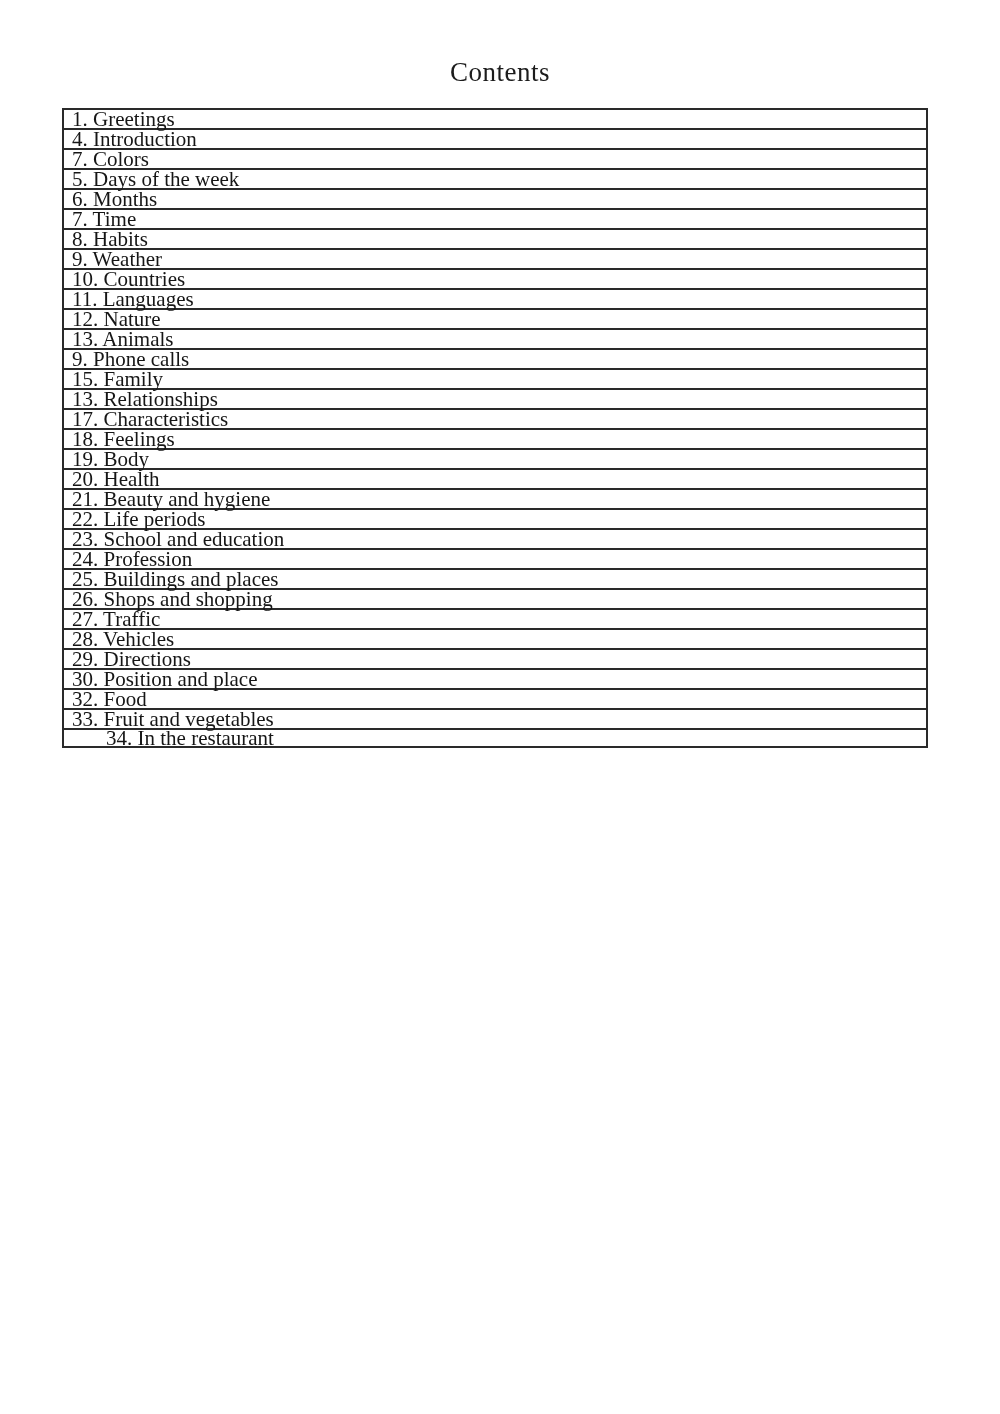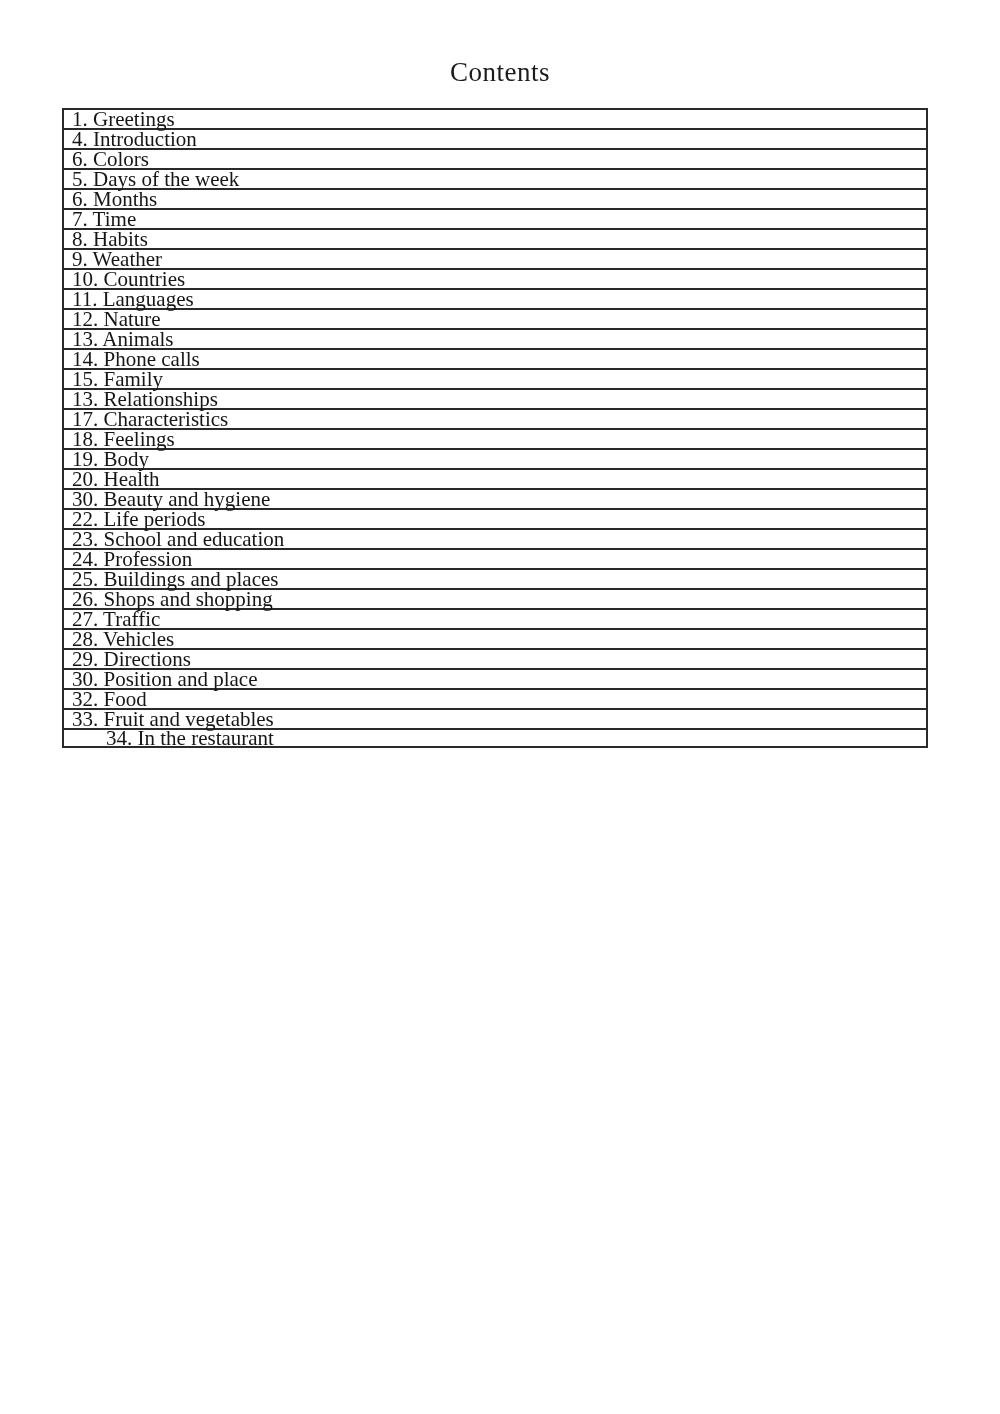--- a/index.html
+++ b/index.html
@@ -60,21 +60,21 @@
     <div class="toc-row">
       <span class="toc-text">1. Greetings</span>
     </div>
 
     <div class="toc-row">
       <span class="toc-text">4. Introduction</span>
     </div>
 
 
     <div class="toc-row">
-      <span class="toc-text">6. Colors</span>
+      <span class="toc-text">7. Colors</span>
     </div>
 
     <div class="toc-row">
       <span class="toc-text">5. Days of the week</span>
     </div>
 
     <div class="toc-row">
       <span class="toc-text">6. Months</span>
     </div>
 
@@ -100,21 +100,21 @@
 
     <div class="toc-row">
       <span class="toc-text">12. Nature</span>
     </div>
 
     <div class="toc-row">
       <span class="toc-text">13. Animals</span>
     </div>
 
     <div class="toc-row">
-      <span class="toc-text">14. Phone calls</span>
+      <span class="toc-text">9. Phone calls</span>
     </div>
 
     <div class="toc-row">
       <span class="toc-text">15. Family</span>
     </div>
 
     <div class="toc-row">
       <span class="toc-text">13. Relationships</span>
     </div>
 
@@ -128,21 +128,21 @@
 
     <div class="toc-row">
       <span class="toc-text">19. Body</span>
     </div>
 
     <div class="toc-row">
       <span class="toc-text">20. Health</span>
     </div>
 
     <div class="toc-row">
-      <span class="toc-text">30. Beauty and hygiene</span>
+      <span class="toc-text">21. Beauty and hygiene</span>
     </div>
 
     <div class="toc-row">
       <span class="toc-text">22. Life periods</span>
     </div>
 
     <div class="toc-row">
       <span class="toc-text">23. School and education</span>
     </div>
 

